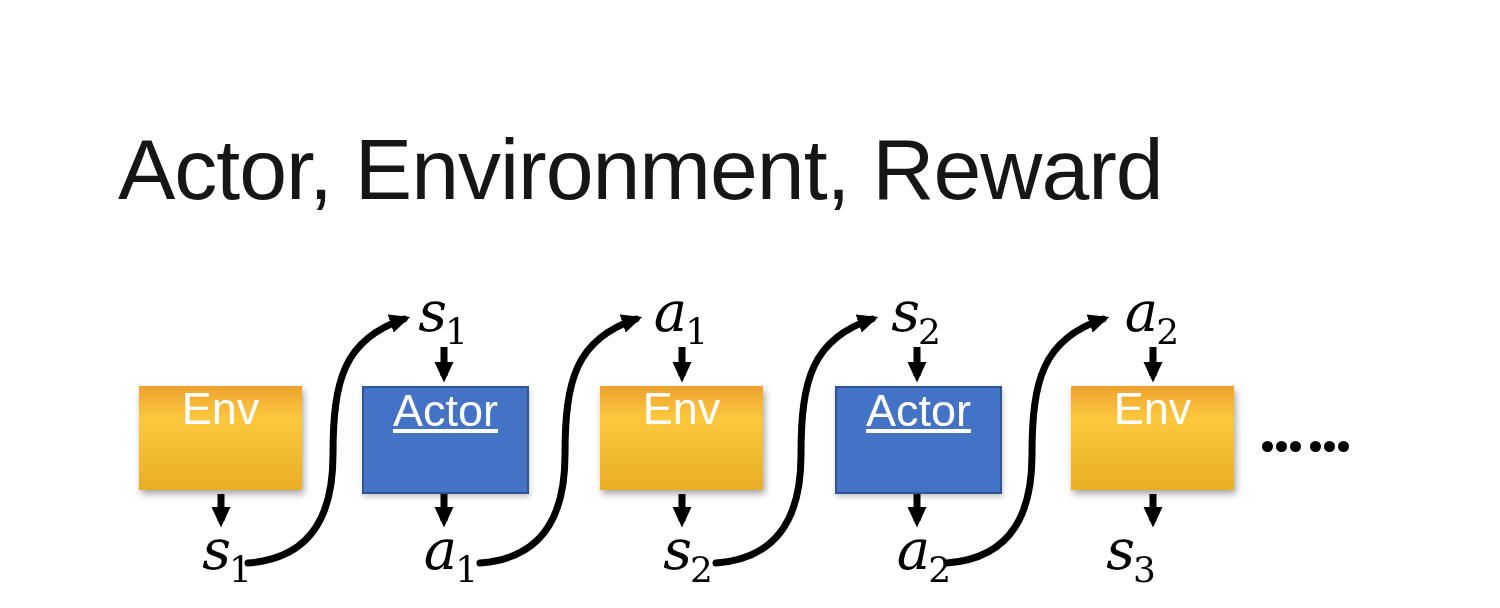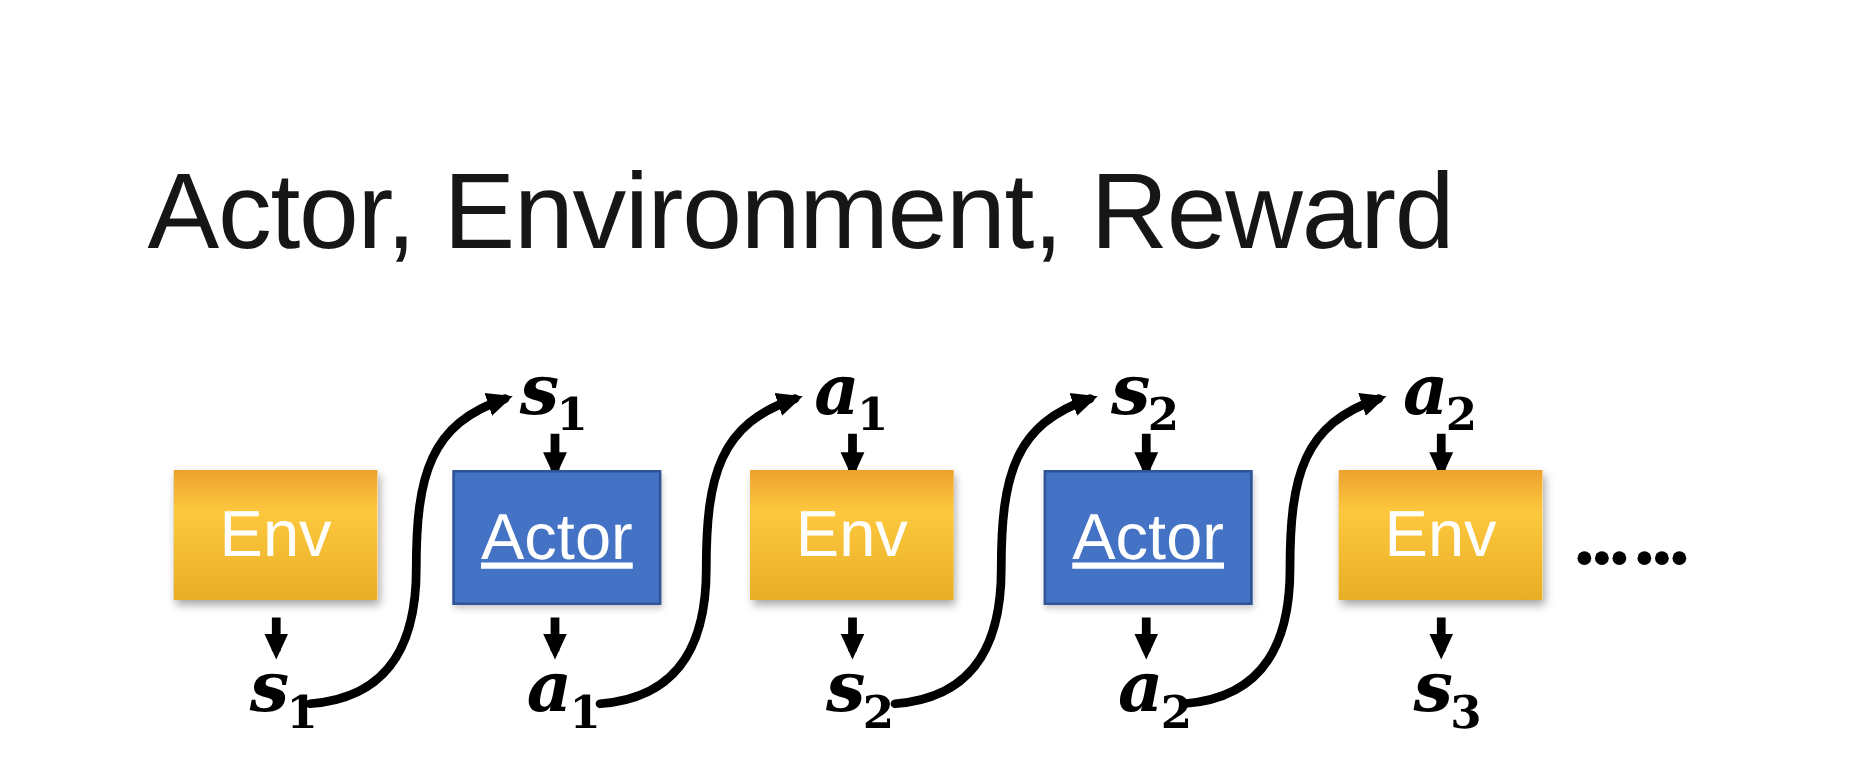--- a/index.html
+++ b/index.html
@@ -11,43 +11,42 @@
   .title {
     position:absolute; left:118px; top:122px;
     font-size:86px; font-weight:300; letter-spacing:-1px;
     color:#161616; white-space:nowrap; line-height:1.1; margin:0;
   }
   .arrows { position:absolute; left:0; top:0; width:1500px; height:608px; }
   .arrows path, .arrows line { stroke:var(--arrow,#000); fill:none; stroke-width:7; }
   .arrows .rc { stroke-linecap:round; }
   .arrows marker path { fill:var(--arrow,#000); stroke:none; }
   .box {
-    position:absolute; top:376px; width:163px; height:104px;
-    display:flex; align-items:center; justify-content:center;
-    color:var(--box-text,#fff); font-size:52px; line-height:1;
+    position:absolute; top:386px; width:163px; height:104px;
+    display:flex; align-items:flex-start; justify-content:center;
+    color:var(--box-text,#fff); font-size:45px; line-height:1;
   }
   .box.env {
     background:linear-gradient(180deg,
       var(--env-gradient-top,#eda22f) 0%,
       var(--env-gradient-mid,#fdc83e) 32%,
       var(--env-gradient-bottom,#e8ae26) 100%);
     box-shadow:2px 4px 7px rgba(0,0,0,0.35);
   }
   .box.actor {
     background:var(--actor-fill,#4472c4);
     border:2px solid var(--actor-border,#2f5597);
     box-shadow:1px 3px 5px rgba(0,0,0,0.22);
     text-decoration:underline;
   }
   .mlabel {
     position:absolute; transform:translateX(-50%);
     font-family:"DejaVu Serif", serif; font-style:italic;
     font-size:56px; line-height:1; color:var(--label-text,#000);
     white-space:nowrap;
-    font-weight:bold;
   }
   .mlabel sub {
     font-style:normal; font-size:36px; line-height:1;
     vertical-align:baseline; position:relative; top:13px; left:-2px;
   }
   .mlabel.top { top:284px; }
   .mlabel.bottom { top:522px; }
   .dots { position:absolute; left:1262px; top:441px; display:flex; align-items:center; }
   .dots i {
     display:block; width:11px; height:11px; border-radius:50%;
@@ -105,21 +104,21 @@
 
   <div class="mlabel top" style="left:444px"><span>s</span><sub>1</sub></div>
   <div class="mlabel top" style="left:682px"><span>a</span><sub>1</sub></div>
   <div class="mlabel top" style="left:917px"><span>s</span><sub>2</sub></div>
   <div class="mlabel top" style="left:1153px"><span>a</span><sub>2</sub></div>
 
   <div class="mlabel bottom" style="left:228px"><span>s</span><sub>1</sub></div>
   <div class="mlabel bottom" style="left:452px"><span>a</span><sub>1</sub></div>
   <div class="mlabel bottom" style="left:689px"><span>s</span><sub>2</sub></div>
   <div class="mlabel bottom" style="left:925px"><span>a</span><sub>2</sub></div>
-  <div class="mlabel bottom" style="left:1159px"><span>s</span><sub>3</sub></div>
+  <div class="mlabel bottom" style="left:1132px"><span>s</span><sub>3</sub></div>
 
   <div class="dots" role="img" aria-label="……">
     <i></i>
       <i></i>
       <i class="gap"></i>
       <i></i>
       <i></i>
       <i></i>
   </div>
 

